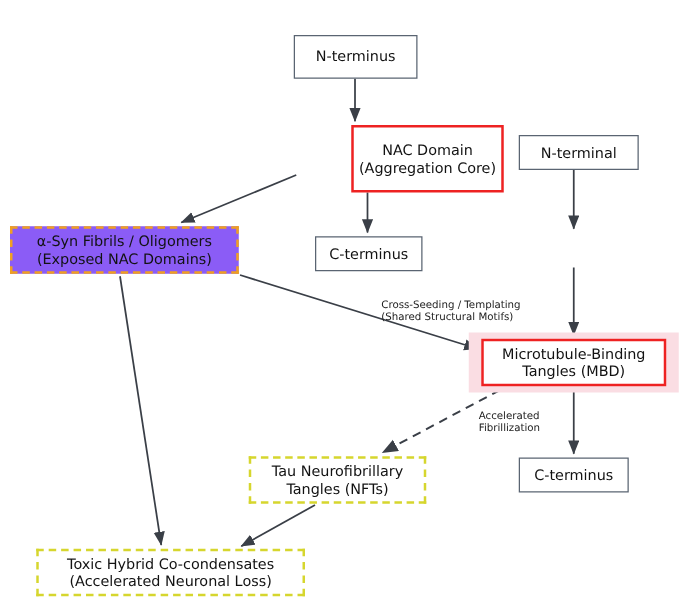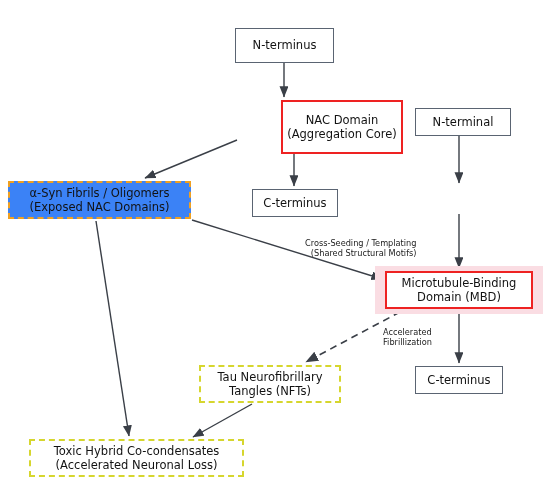--- a/index.html
+++ b/index.html
@@ -53,21 +53,21 @@
   }
   .node-plain {
     background: #ffffff;
     border: 1.3px solid #5a6472;
   }
   .node-red {
     background: #ffffff;
     border: 2.2px solid #ee2222;
   }
   .node-dash-orange {
-    background: #3b82f6;
+    background: #8b5cf6;
     border: 2px dashed #f0a020;
   }
   .node-dash-yellow {
     background: #ffffff;
     border: 2px dashed #d6d62e;
   }
   .mbd-band {
     position: absolute;
     background: #fadde3;
     z-index: 2;
@@ -132,21 +132,21 @@
     <span style="white-space: pre-line;">C-terminus</span>
   </div>
 
   <div class="node node-plain" id="node-3" style="left: 415px; top: 108px; width: 96px; height: 28px;">
     <span style="white-space: pre-line;">N-terminal</span>
   </div>
 
 
   <div class="node node-red" id="node-5" style="left: 385px; top: 271px; width: 148px; height: 38px;">
     <span style="white-space: pre-line;">Microtubule-Binding
-Domain (MBD)</span>
+Tangles (MBD)</span>
   </div>
 
   <div class="node node-plain" id="node-6" style="left: 415px; top: 366px; width: 88px; height: 28px;">
     <span style="white-space: pre-line;">C-terminus</span>
   </div>
 
   <div class="node node-dash-orange" id="node-7" style="left: 8px; top: 181px; width: 183px; height: 38px;">
     <span style="white-space: pre-line;">α-Syn Fibrils / Oligomers
 (Exposed NAC Domains)</span>
   </div>
@@ -155,19 +155,19 @@
     <span style="white-space: pre-line;">Tau Neurofibrillary
 Tangles (NFTs)</span>
   </div>
 
   <div class="node node-dash-yellow" id="node-9" style="left: 29px; top: 439px; width: 215px; height: 38px;">
     <span style="white-space: pre-line;">Toxic Hybrid Co-condensates
 (Accelerated Neuronal Loss)</span>
   </div>
 
 
-  <div class="edge-label" id="elab-1" style="text-align: right; left: 305px; top: 238px; white-space: pre-line;">Cross-Seeding / Templating
+  <div class="edge-label" id="elab-1" style="text-align: left; left: 305px; top: 238px; white-space: pre-line;">Cross-Seeding / Templating
 (Shared Structural Motifs)</div>
 
   <div class="edge-label" id="elab-2" style="left: 383px; top: 327px; white-space: pre-line;">Accelerated
 Fibrillization</div>
 
 </div>
 
 </body></html>

